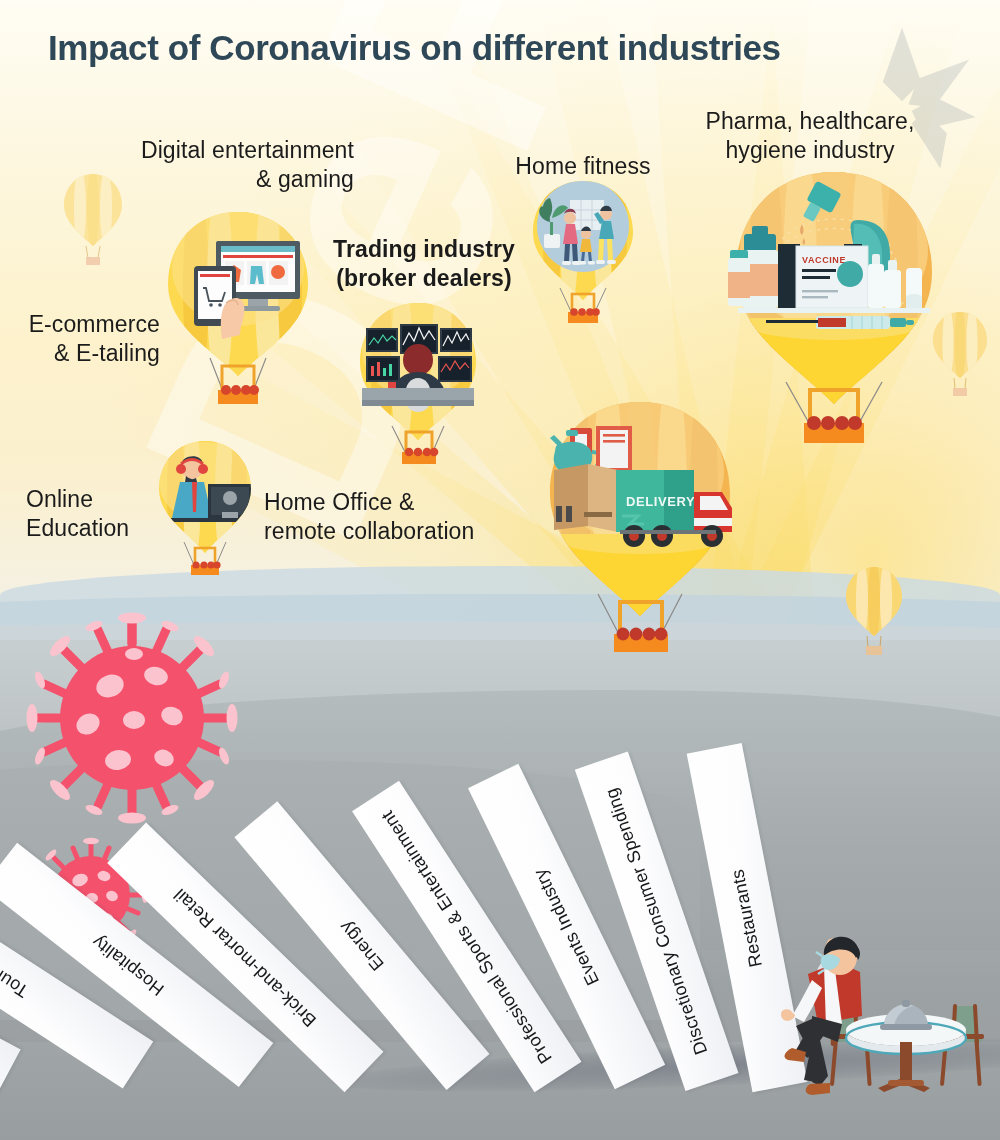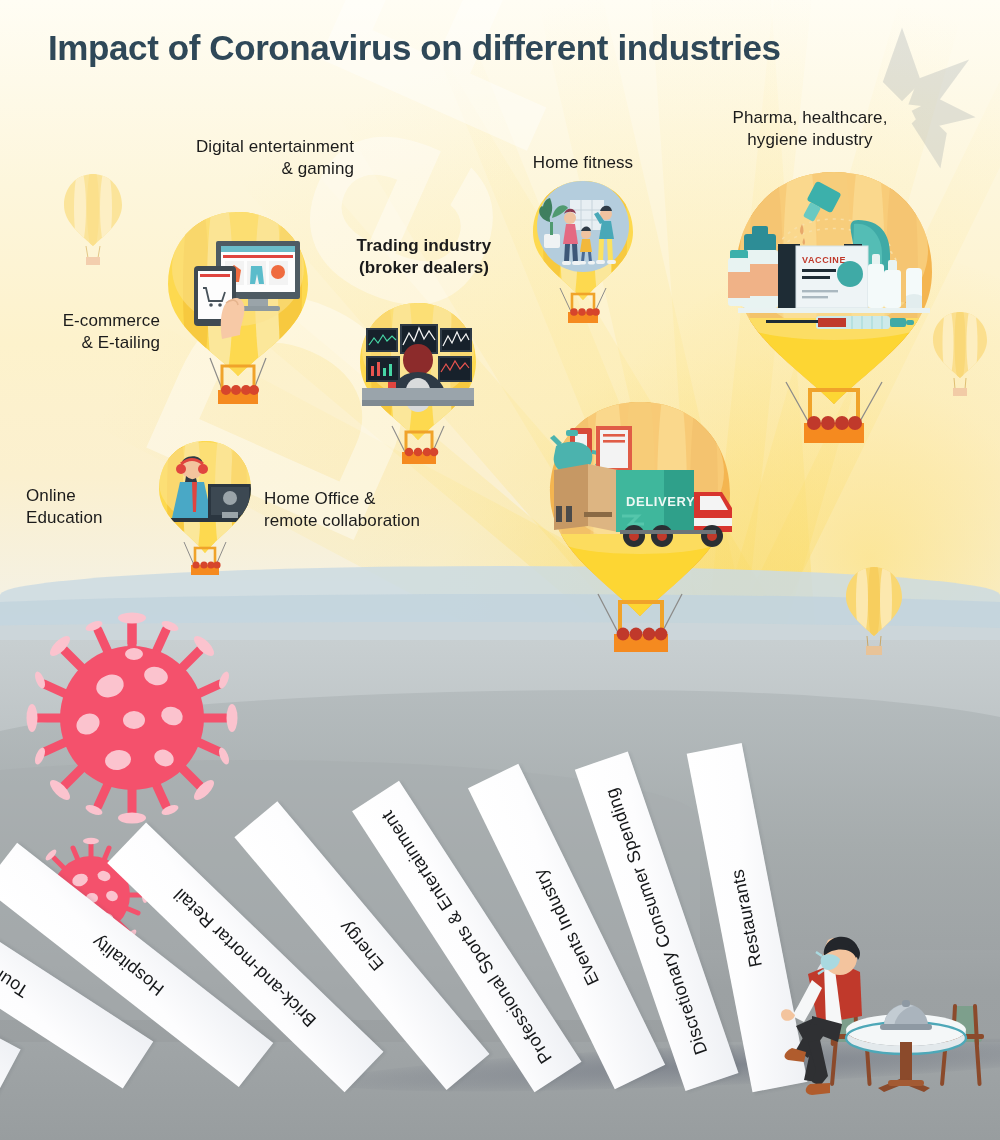--- a/index.html
+++ b/index.html
@@ -80,21 +80,21 @@
   }
 
   
   .balloon{position:absolute;}
   .balloon svg{display:block;overflow:visible;}
 
   
   .lbl{
     position:absolute;
     color:#1b1b1b;
-    font-size:17px;
+    font-size:23px;
     line-height:1.28;
     letter-spacing:.1px;
     white-space:pre-line;
   }
   .lbl.center{text-align:center;}
   .lbl.right{text-align:right;}
 
   
   #title{
     position:absolute;left:48px;top:28px;

